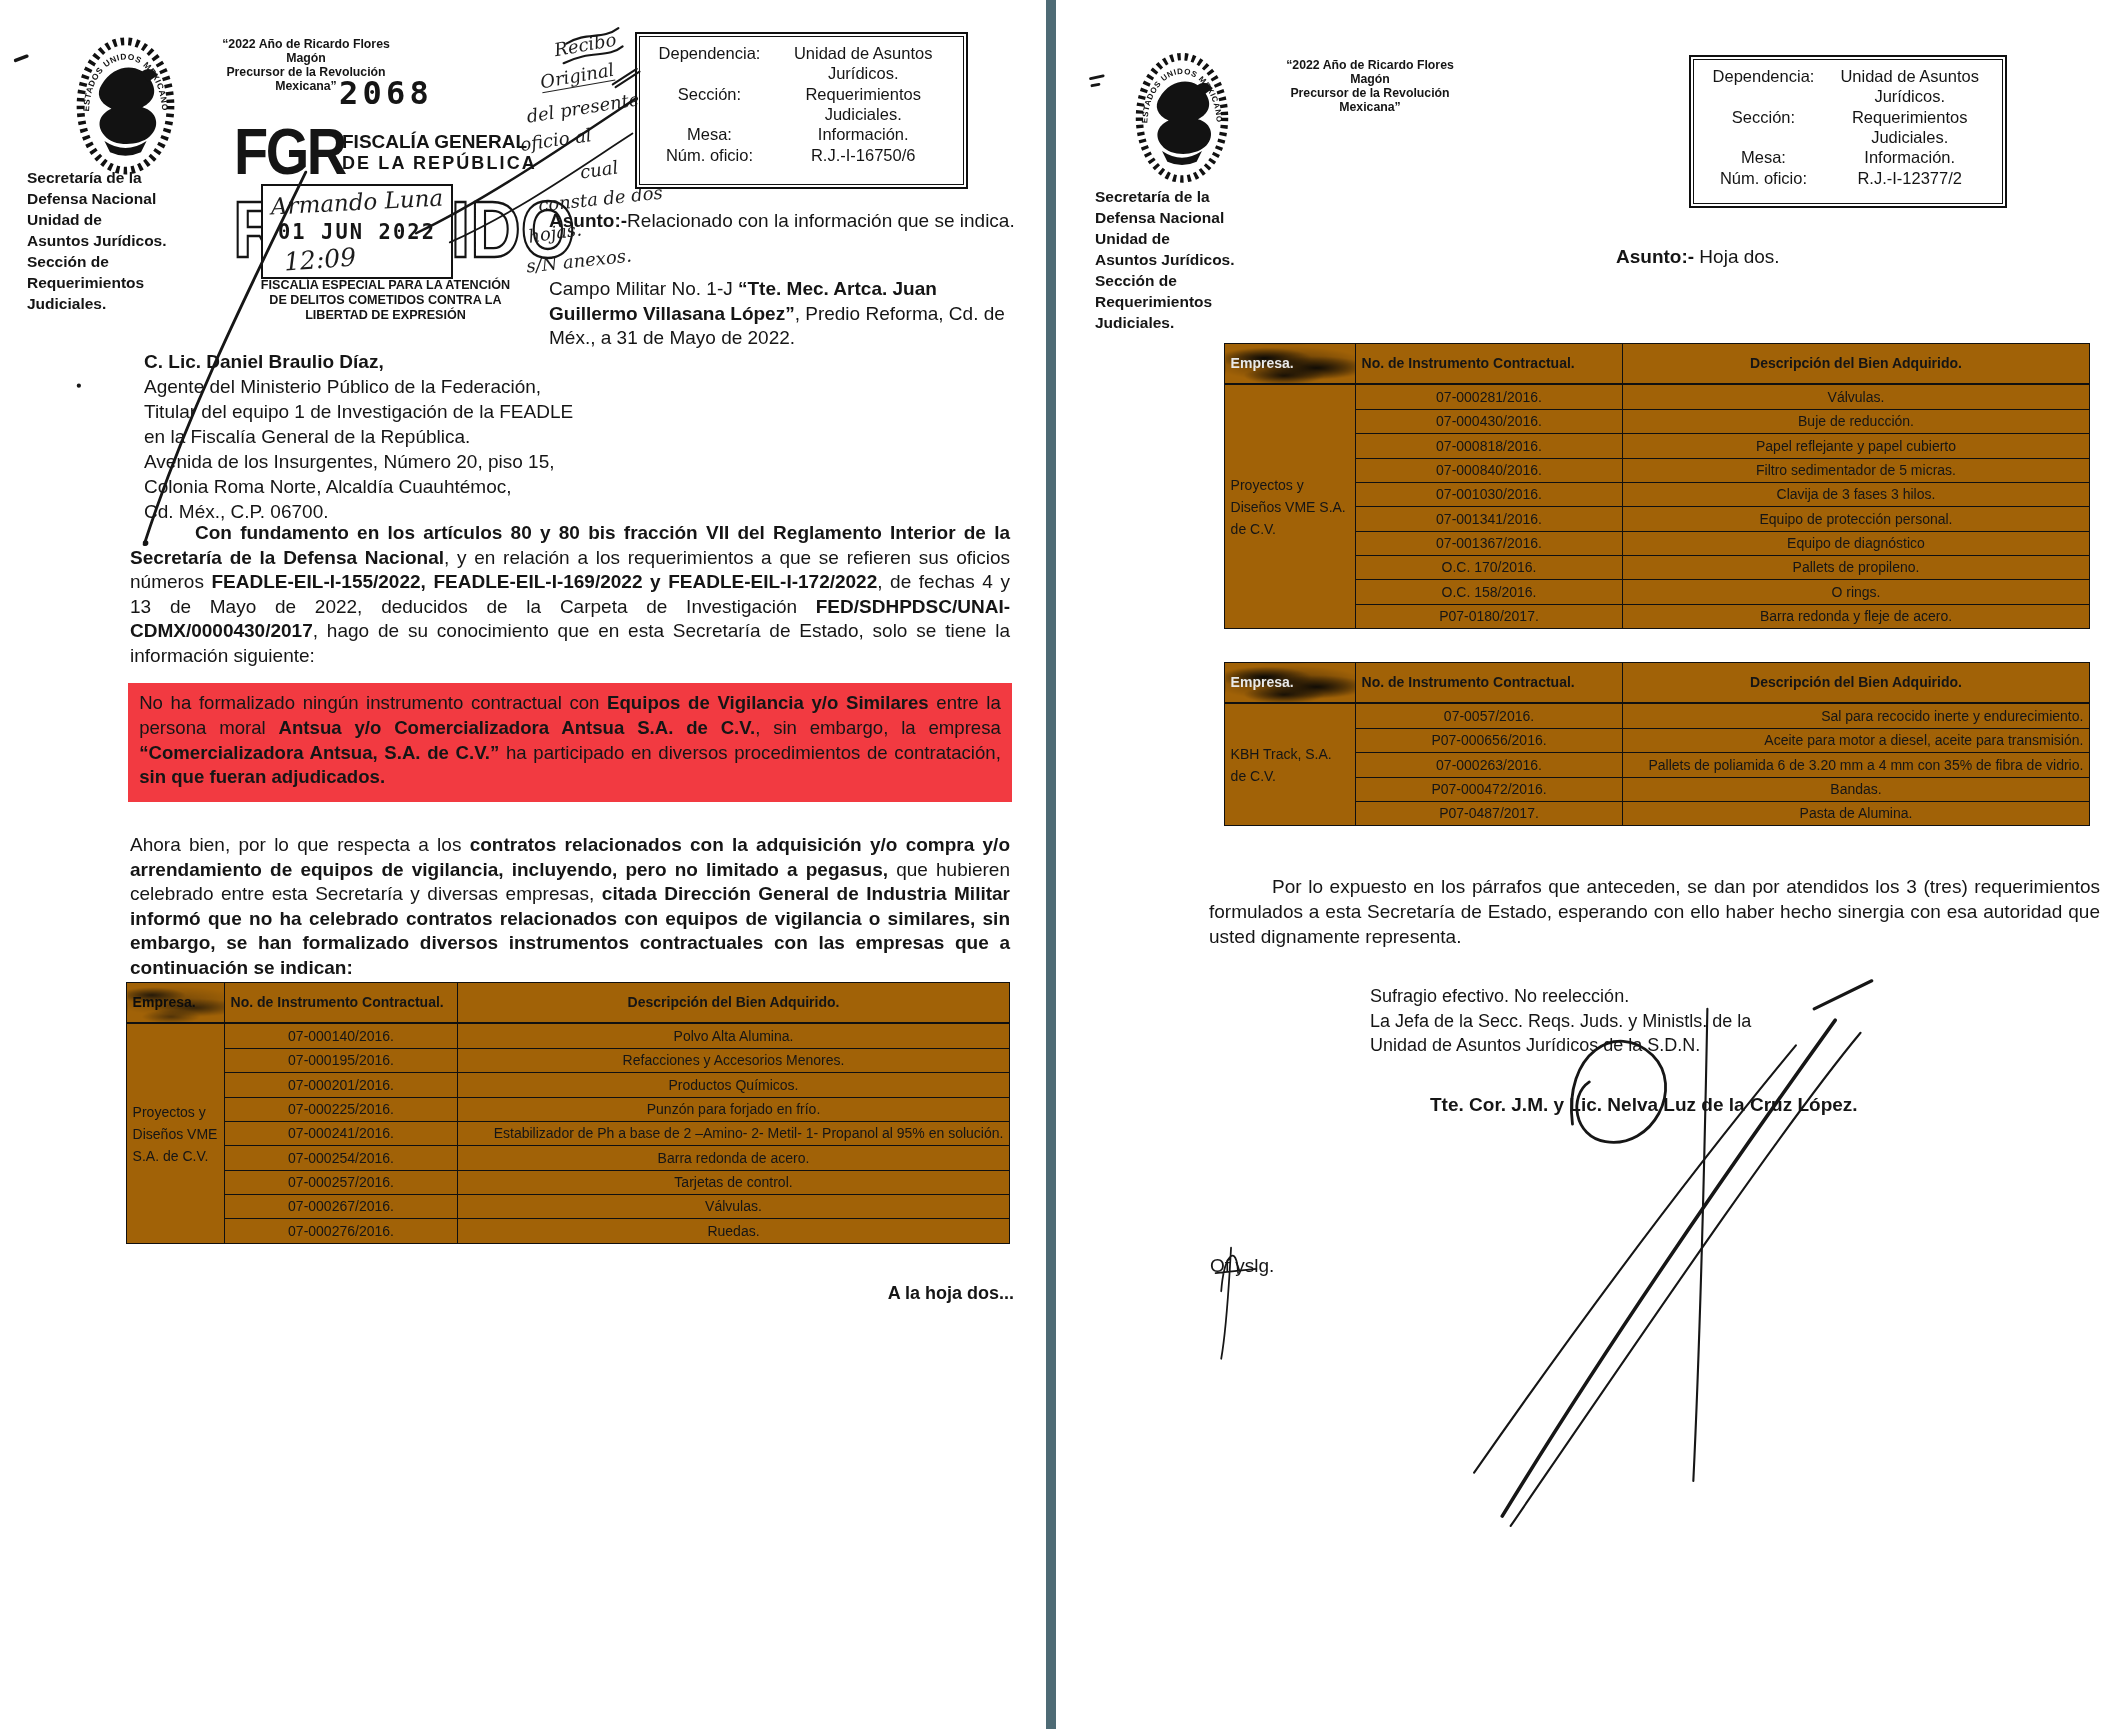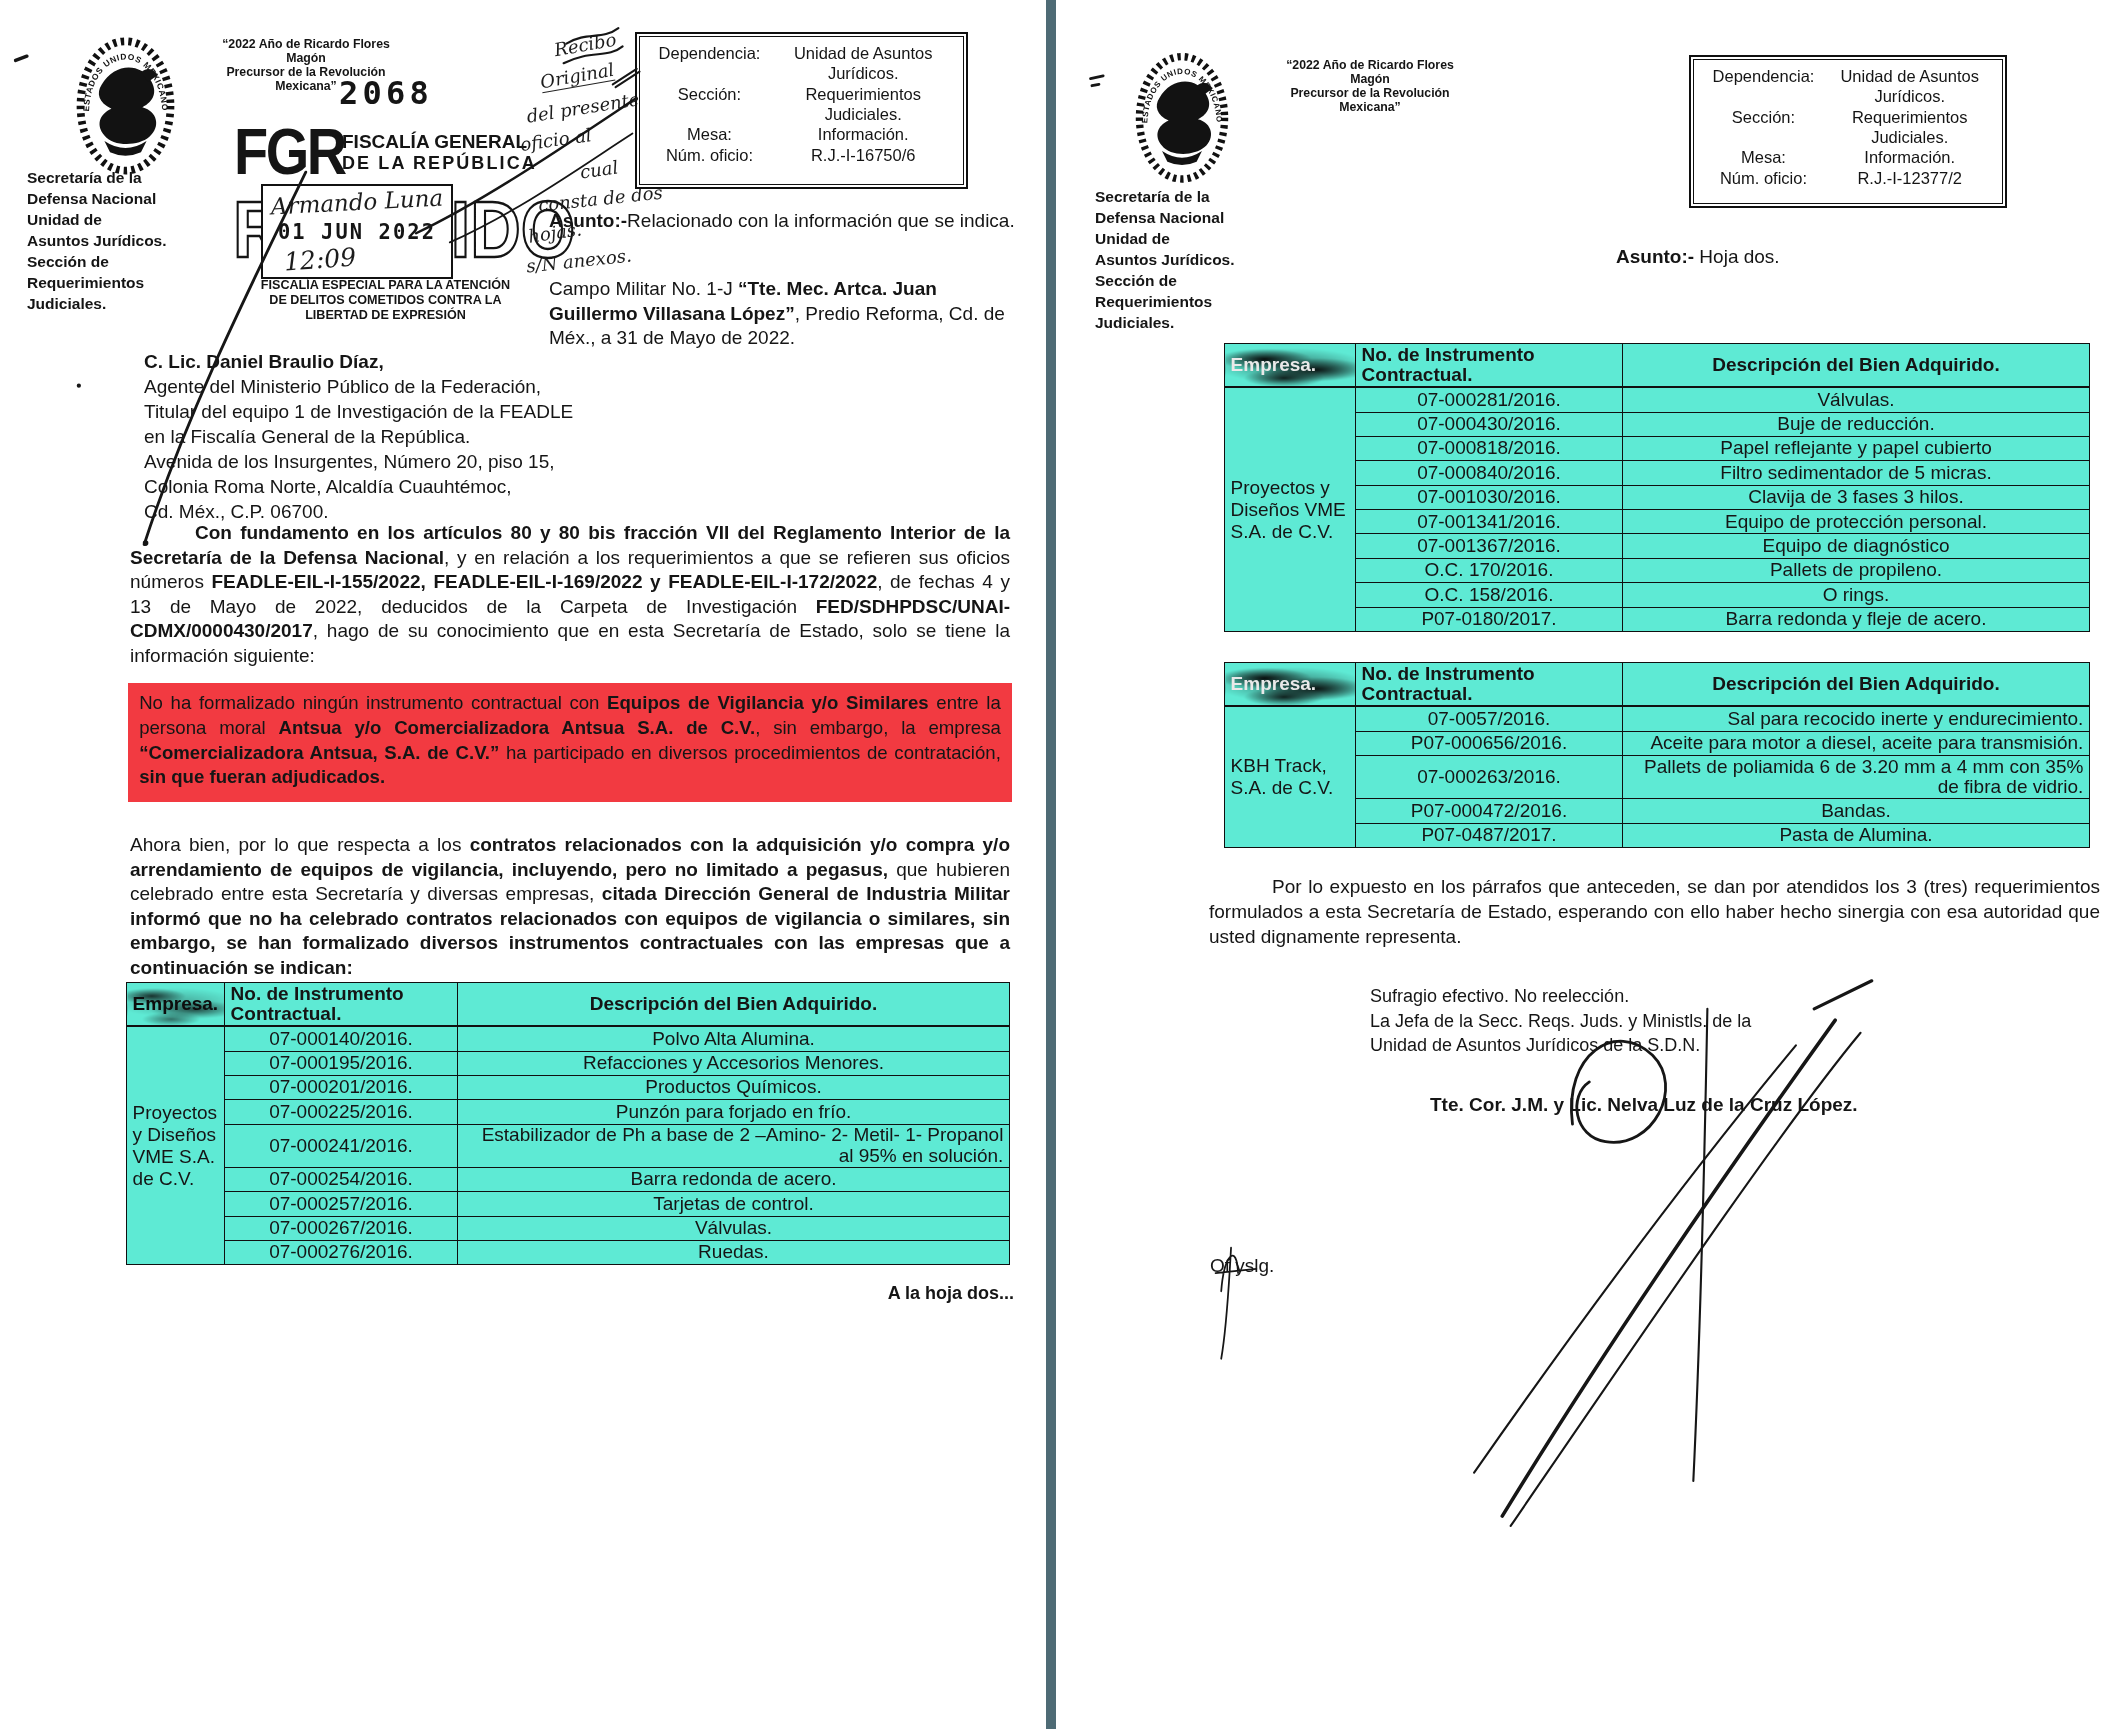--- a/index.html
+++ b/index.html
@@ -19,21 +19,21 @@
   .divider{position:absolute;left:1046px;top:0;width:9.8px;height:1729px;}
   .stampword{font-weight:700;font-size:70px;letter-spacing:0px;color:transparent;
              -webkit-text-stroke:2.1px #141414;transform:scaleY(1.14);transform-origin:left top;white-space:nowrap;}
   .stampbox{border:2.1px solid #111;background:#fff;}
   .refbox{border:2.1px solid #101010;padding:2.1px;text-align:center;}
   .refbox-inner{border:1.4px solid #101010;padding:5.6px 7px 4.2px 8.4px;height:100%;box-sizing:border-box;}
   .refrow{display:flex;font-size:16.5px;line-height:20.4px;}
   .reflabel{width:122px;flex:0 0 122px;}
   .refval{flex:1;}
   .hang{padding-left:79px;text-indent:-79px;}
-  .doc-table{border-collapse:collapse;table-layout:fixed;font-size:19px;line-height:20.4px;background:#5eead4;}
+  .doc-table{border-collapse:collapse;table-layout:fixed;font-size:14px;line-height:20.4px;background:#a16207;}
   .doc-table td,.doc-table th{border:1.8px solid #101010;padding:0.7px 5.6px;overflow:hidden;}
   .doc-table th{font-weight:700;text-align:left;vertical-align:middle;}
   .doc-table td{height:22px;text-align:center;vertical-align:middle;}
   .doc-table td.left{text-align:right;}
   .doc-table td.company{text-align:left;vertical-align:middle;line-height:22px;}
   .hdrow th{height:38px;border-bottom-width:2.8px;}
   .smudge1{background:
     radial-gradient(ellipse 49px 11.2px at 25% 30%, rgba(10,10,10,.8), rgba(10,10,10,0) 70%),
     radial-gradient(ellipse 63px 12.6px at 70% 62%, rgba(10,10,10,.65), rgba(10,10,10,0) 72%),
     radial-gradient(ellipse 42px 9.8px at 45% 85%, rgba(10,10,10,.55), rgba(10,10,10,0) 70%),

